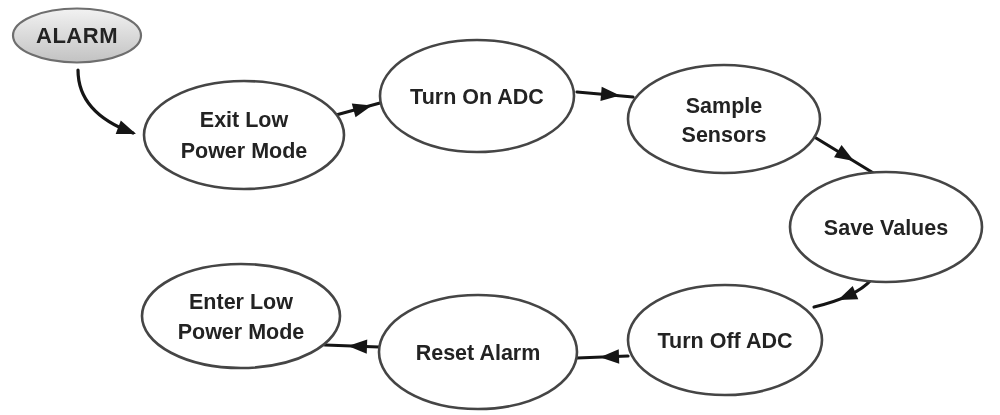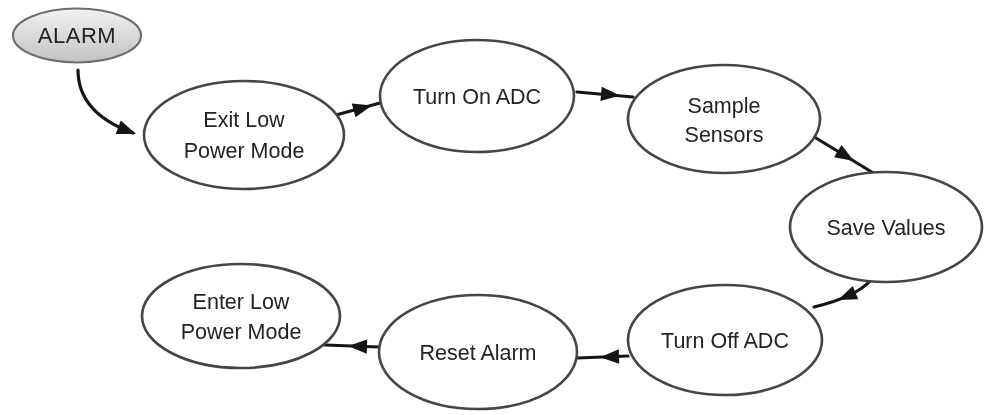--- a/index.html
+++ b/index.html
@@ -6,20 +6,21 @@
     margin: 0;
     padding: 0;
     background: #ffffff;
   }
   .stage {
     position: relative;
     width: 1000px;
     height: 415px;
     background: #ffffff;
     overflow: hidden;
+    font-weight: bold;
   }
   svg text {
     font-family: "Liberation Sans", sans-serif;
     fill: #232323;
     text-anchor: middle;
   }
   .node-label { font-size: 21.5px; }
   .start-label { font-size: 22px; letter-spacing: 0.5px; }
   .node-shape {
     fill: #ffffff;

